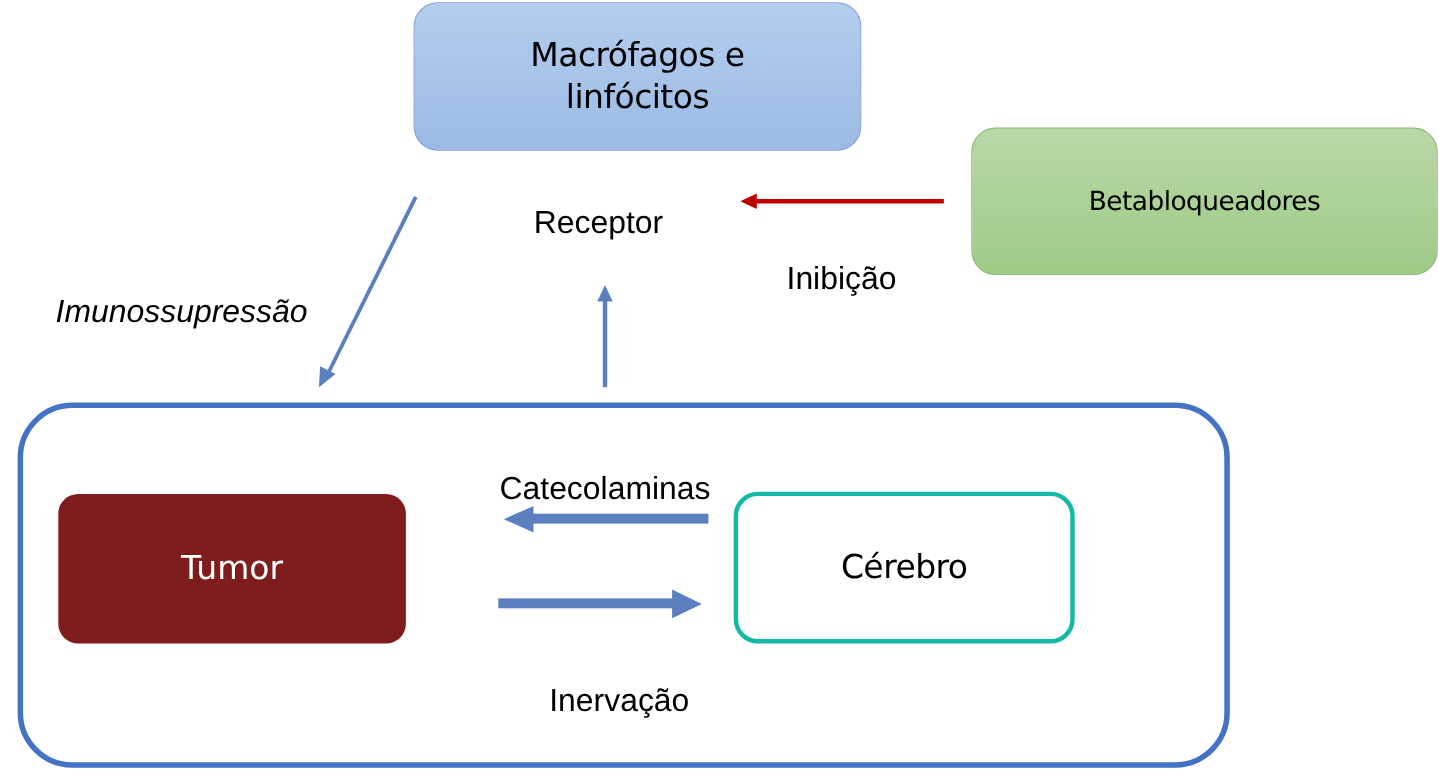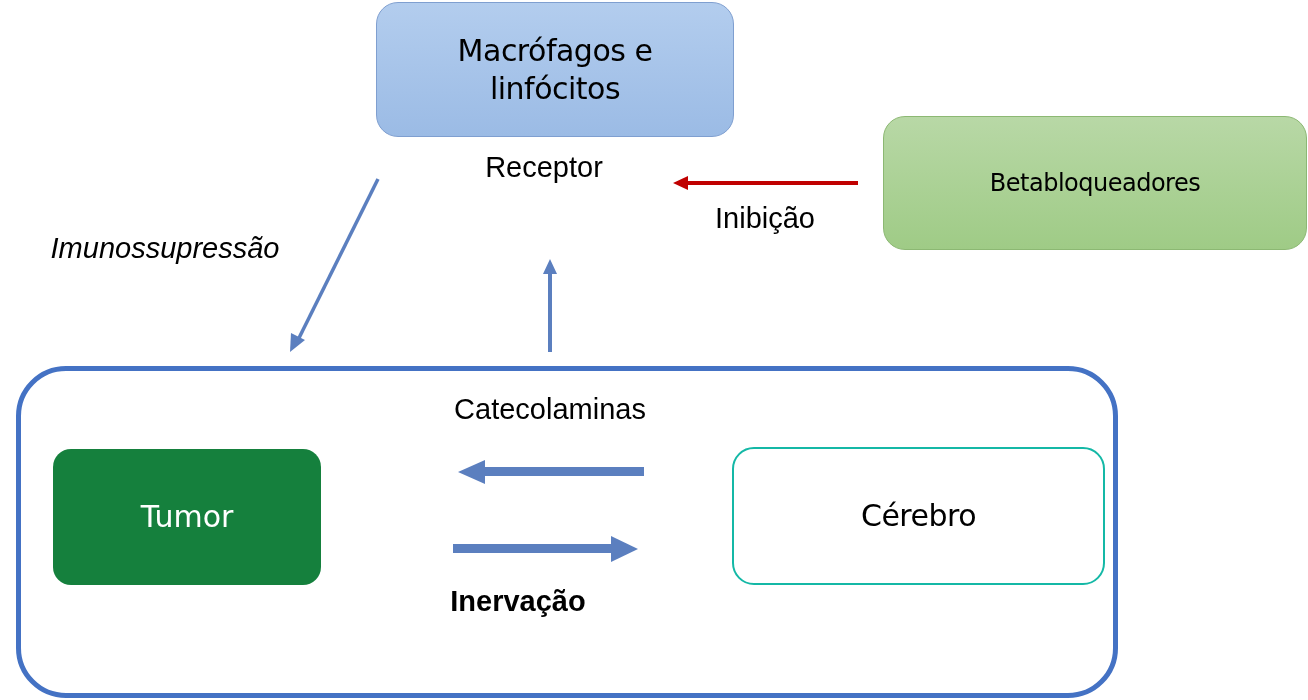--- a/index.html
+++ b/index.html
@@ -19,21 +19,21 @@
       position: absolute;
       box-sizing: border-box;
       display: flex;
       align-items: center;
       justify-content: center;
       text-align: center;
       font-family: "DejaVu Sans", sans-serif;
       line-height: 1.25;
     }
     #macrofagos {
-      left: 376px; top: 2px; width: 358px; height: 135px;
+      left: 376px; top: 2px; width: 407px; height: 135px;
       border-radius: 22px;
       border: 1px solid #7f9fd0;
       background: linear-gradient(to bottom, #b3cdee 0%, #9bbbe5 100%);
       font-size: 30px;
       letter-spacing: -0.5px;
     }
     #betabloqueadores {
       left: 883px; top: 116px; width: 424px; height: 134px;
       border-radius: 22px;
       border: 1px solid #8cb873;
@@ -41,47 +41,48 @@
       font-size: 24px;
       letter-spacing: -0.5px;
     }
     #container {
       left: 16px; top: 366px; width: 1102px; height: 332px;
       border-radius: 50px;
       border: 5px solid #4472c4;
       background: #ffffff;
     }
     #tumor {
-      left: 53px; top: 449px; width: 268px; height: 136px;
+      left: 53px; top: 449px; width: 316px; height: 136px;
       border-radius: 18px;
-      background: #15803d;
+      background: #7f1d1d;
       color: #ffffff;
       font-size: 30px;
     }
     #cerebro {
-      left: 732px; top: 447px; width: 373px; height: 138px;
+      left: 667px; top: 447px; width: 310px; height: 138px;
       border-radius: 22px;
-      border: 2px solid #14b8a6;
+      border: 4px solid #14b8a6;
       background: #ffffff;
       font-size: 30px;
       letter-spacing: -0.5px;
     }
     .label {
       position: absolute;
       text-align: center;
       font-family: "Liberation Sans", sans-serif;
       font-size: 29px;
       line-height: 1.22;
       white-space: nowrap;
+      margin-top: 36px;
     }
     #lbl-receptor { left: 444px; top: 150px; width: 200px; }
     #lbl-inibicao { left: 685px; top: 201px; width: 160px; text-align: center; }
     #lbl-imuno { left: 10px; top: 231px; width: 310px; font-style: italic; }
     #lbl-cateco { left: 410px; top: 392px; width: 280px; }
-    #lbl-inerv { left: 418px; top: 584px; width: 200px; font-weight: bold; }
+    #lbl-inerv { left: 463px; top: 584px; width: 200px; }
     svg#arrows {
       position: absolute;
       left: 0; top: 0;
       width: 1308px; height: 700px;
       pointer-events: none;
     }
   </style>
 </head>
 <body>
 

